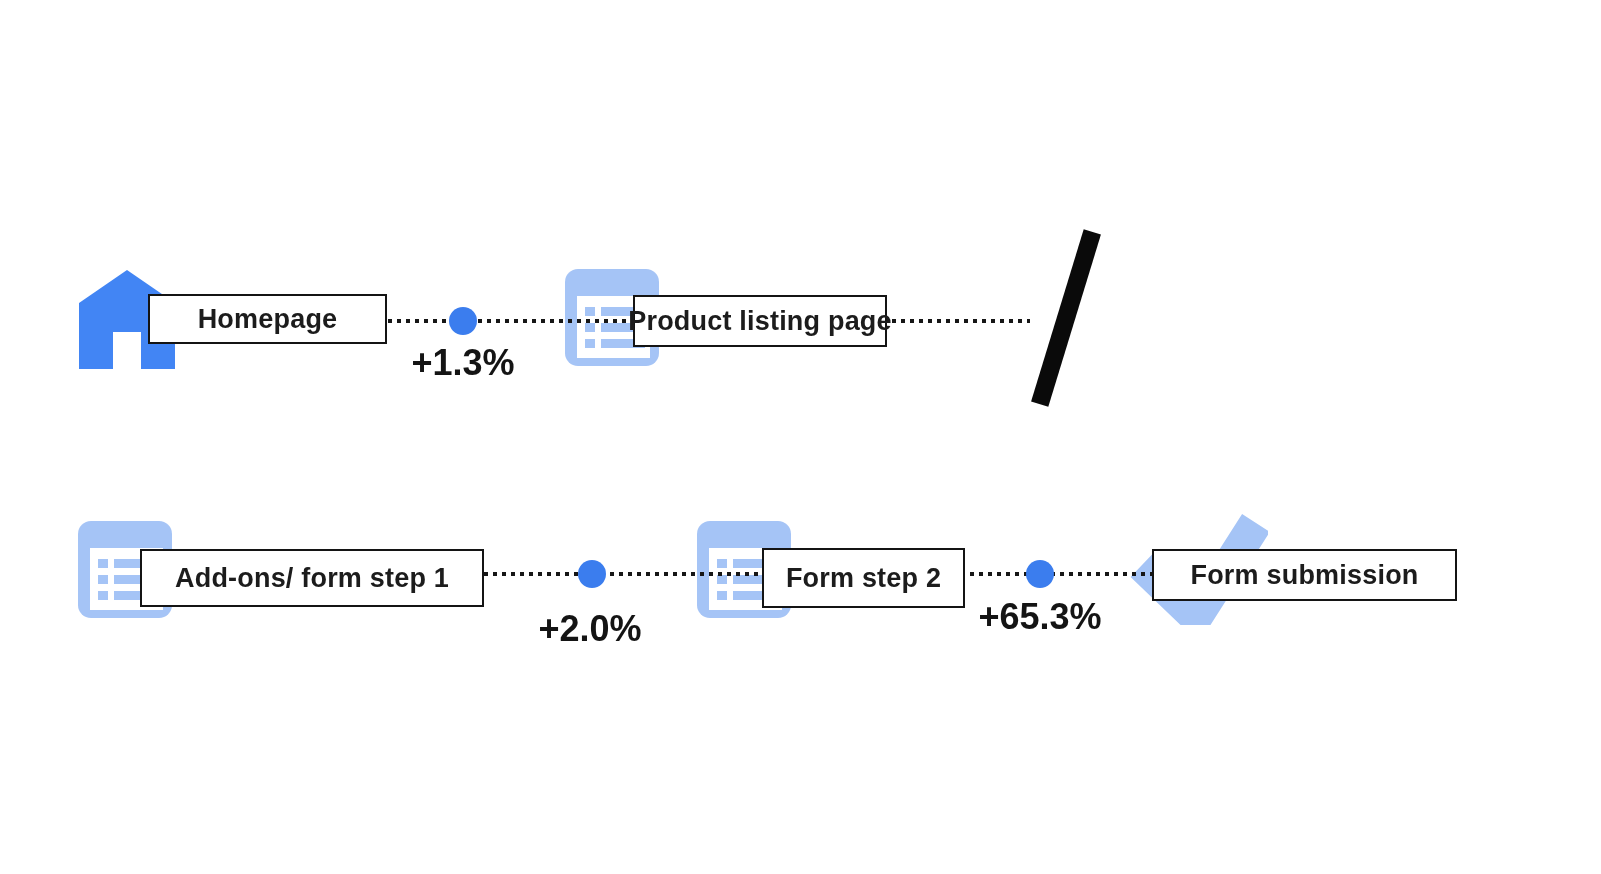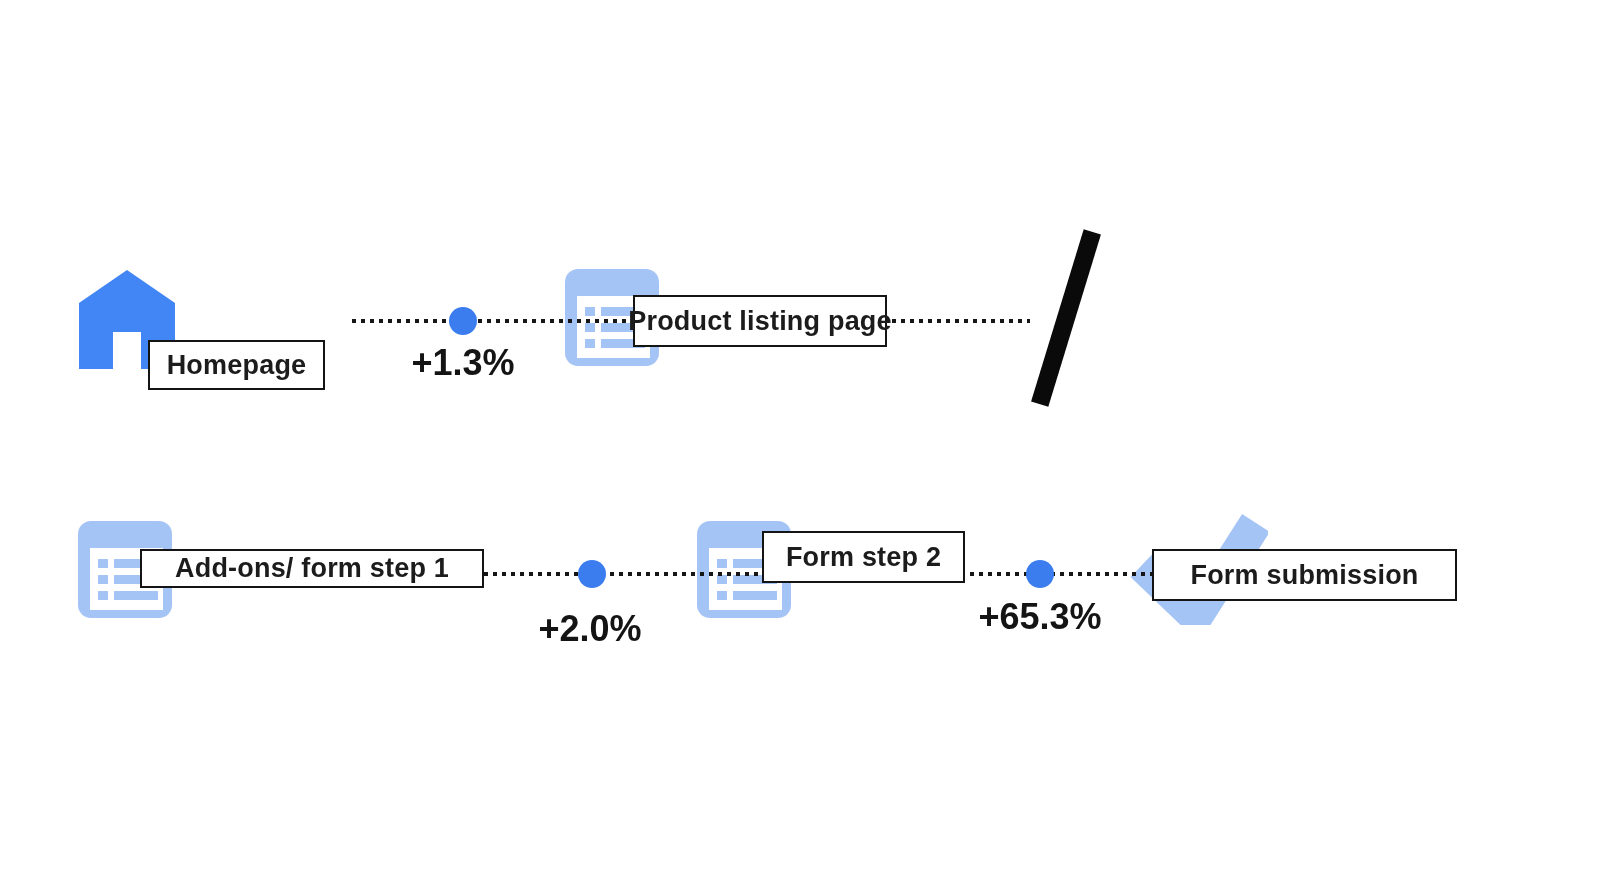--- a/index.html
+++ b/index.html
@@ -95,21 +95,21 @@
       <rect x="36" y="38" width="44" height="9" fill="#a5c4f6"></rect>
       <rect x="20" y="54" width="10" height="9" fill="#a5c4f6"></rect>
       <rect x="36" y="54" width="44" height="9" fill="#a5c4f6"></rect>
       <rect x="20" y="70" width="10" height="9" fill="#a5c4f6"></rect>
       <rect x="36" y="70" width="44" height="9" fill="#a5c4f6"></rect>
     </svg>
   </div>
 
   <div class="dotline" style="left:352px; top:319px; width:678px;"></div>
 
-  <div class="stepbox" style="left:148px; top:294px; width:177px; height:50px;margin-top:46px;">
+  <div class="stepbox" style="left:148px; top:294px; width:239px; height:50px;">
     <span>Homepage</span>
   </div>
 
   <div class="stepbox" style="left:633px; top:295px; width:254px; height:52px;">
     <span>Product listing page</span>
   </div>
 
   <div class="updot" style="left:449px; top:307px;"></div>
   <div class="delta" style="left:463px; top:342px;">+1.3%</div>
 
@@ -142,25 +142,25 @@
   </div>
 
   <div class="icon-wrap" style="left:1128px; top:510px;">
     <svg width="140" height="115" viewBox="0 0 140 115" aria-hidden="true">
       <polyline points="14,55 68,107 128,13" fill="none" stroke="#a5c4f6" stroke-width="33" stroke-linecap="butt" stroke-linejoin="miter"></polyline>
     </svg>
   </div>
 
   <div class="dotline" style="left:484px; top:572px; width:717px;"></div>
 
-  <div class="stepbox" style="left:140px; top:549px; width:344px; height:39px;">
+  <div class="stepbox" style="left:140px; top:549px; width:344px; height:58px;">
     <span>Add-ons/ form step 1</span>
   </div>
 
-  <div class="stepbox" style="left:762px; top:531px; width:203px; height:52px;">
+  <div class="stepbox" style="left:762px; top:548px; width:203px; height:60px;">
     <span>Form step 2</span>
   </div>
 
   <div class="stepbox" style="left:1152px; top:549px; width:305px; height:52px;">
     <span>Form submission</span>
   </div>
 
   <div class="updot" style="left:578px; top:560px;"></div>
   <div class="delta" style="left:590px; top:596px;margin-top:12px;">+2.0%</div>
 

